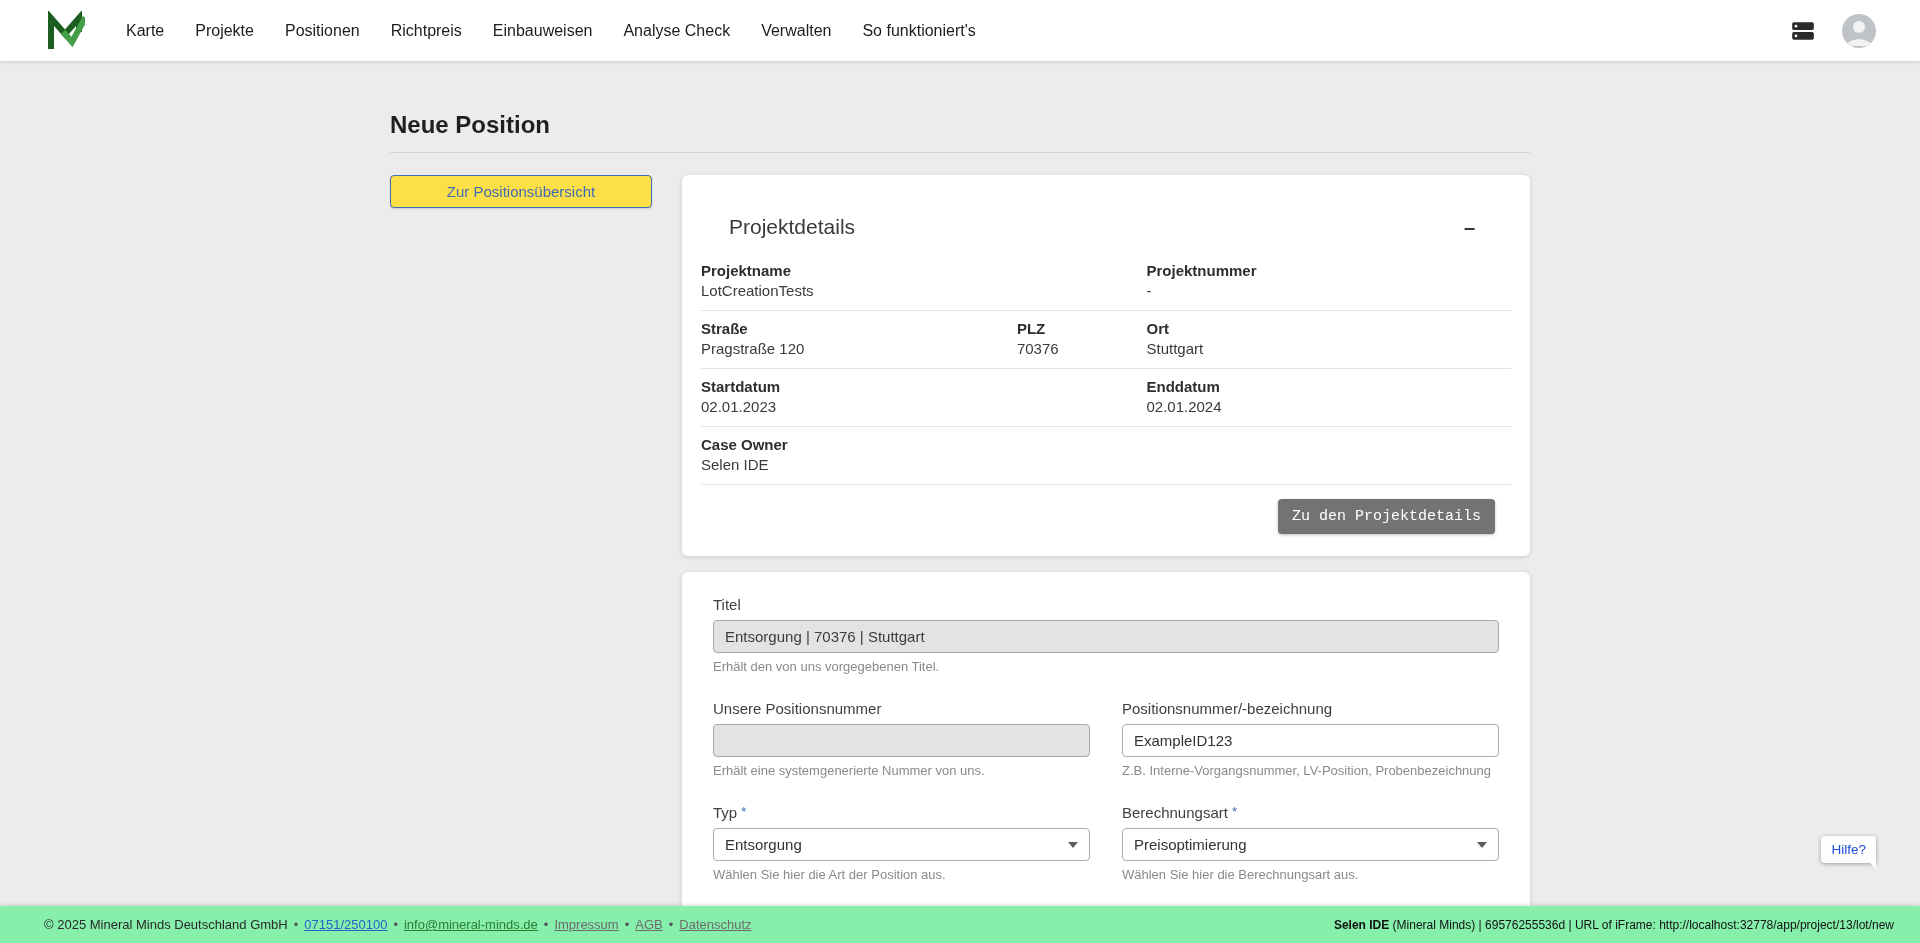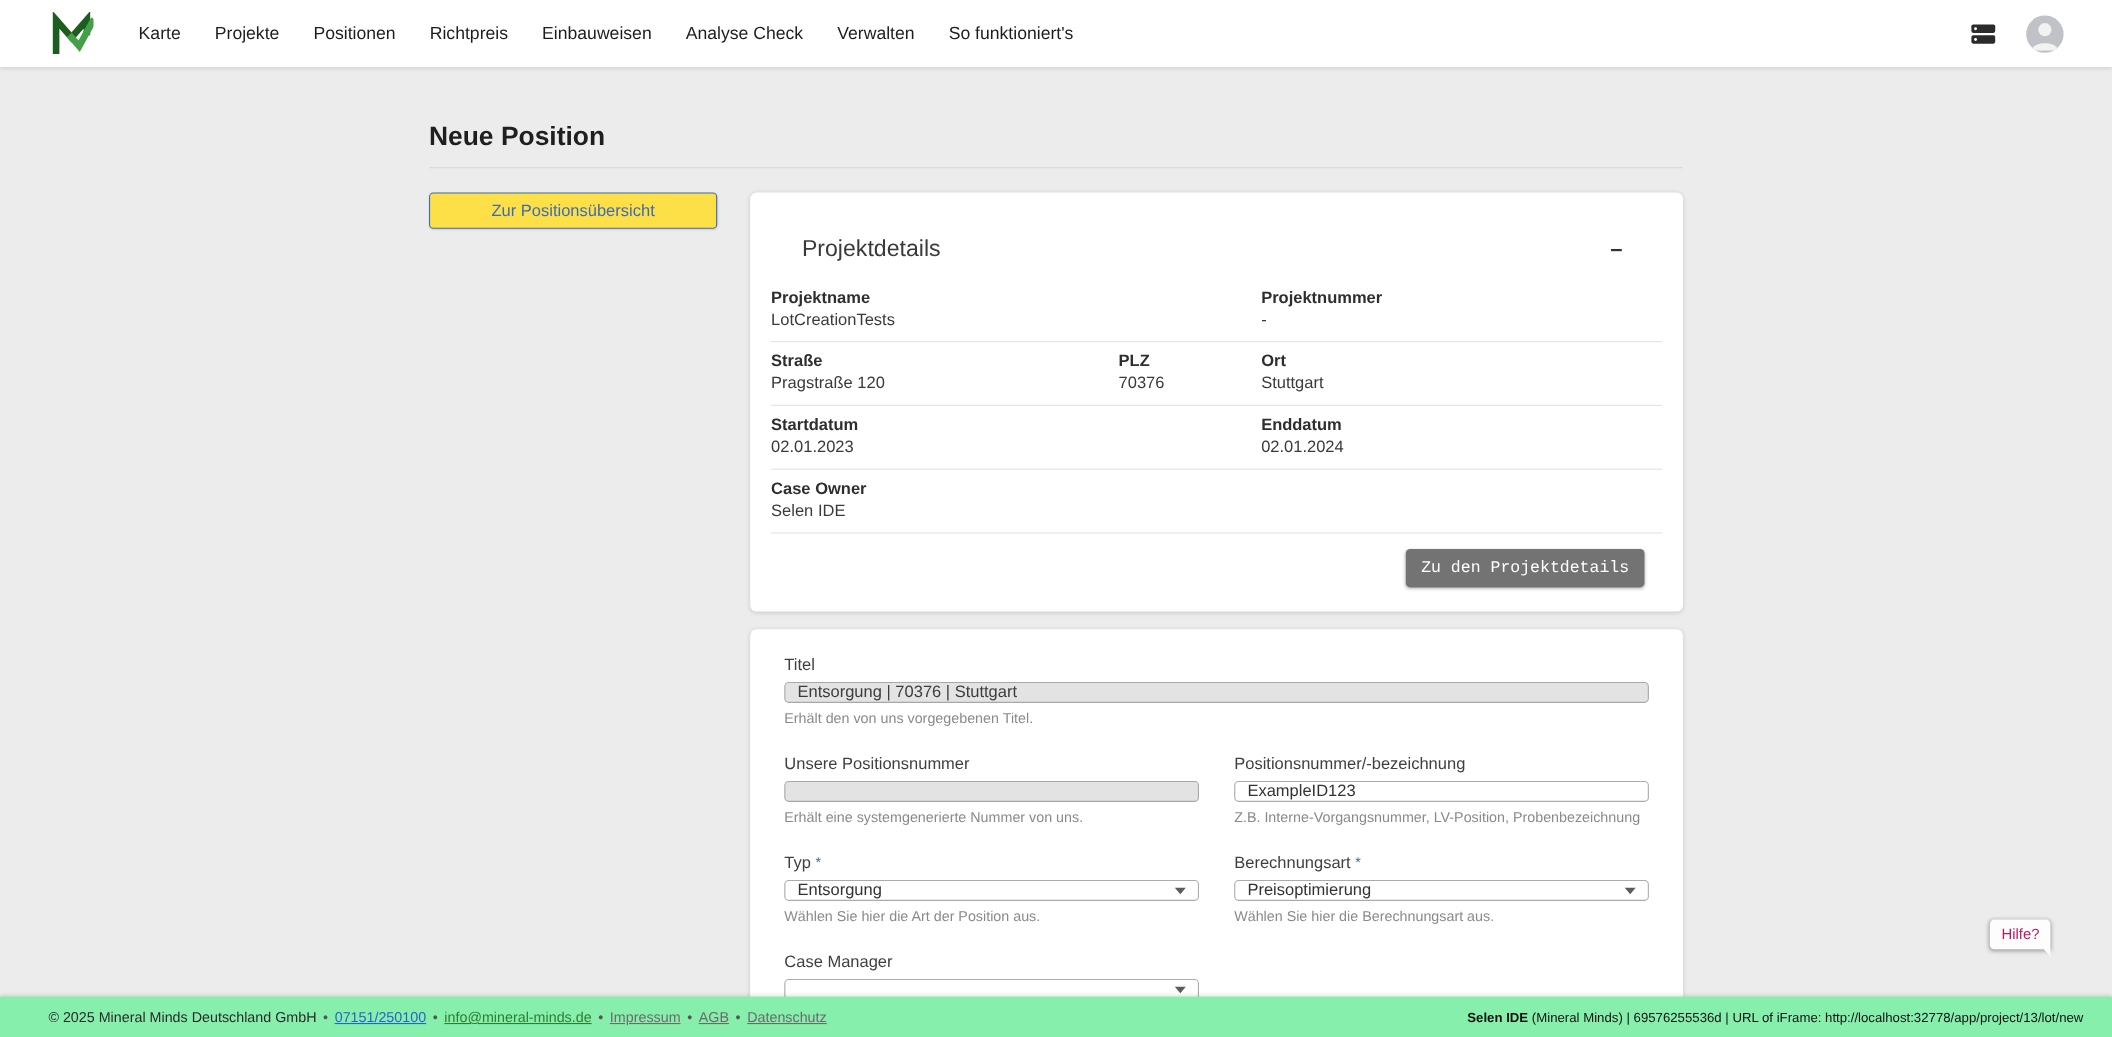--- a/index.html
+++ b/index.html
@@ -99,21 +99,21 @@
     box-shadow: 0 1px 3px rgba(0,0,0,0.25);
   }
 
   
   .form-card { margin-top: 16px; padding: 24px 31px 60px 31px; }
   .form-group label { display: block; font-size: 15px; color: #3f3f3f; }
   .req { color: #3e6cb5; font-size: 13px; vertical-align: top; }
   .text-input, .select-box {
     margin-top: 7px;
     width: 100%;
-    height: 19px;
+    height: 33px;
     border: 1px solid #ababab;
     border-radius: 4px;
     background: #ffffff;
     font-size: 15px;
     font-family: inherit;
     color: #333;
     padding: 0 11px;
   }
   .text-input:disabled { background: #e3e3e3; color: #3c3c3c; border-color: #a8a8a8; }
   .helper { margin-top: 6px; font-size: 13px; color: #8a8a8a; }
@@ -126,29 +126,29 @@
     width: 0; height: 0;
     border-left: 5px solid transparent;
     border-right: 5px solid transparent;
     border-top: 6px solid #5c5c5c;
     display: inline-block;
   }
 
   
   .help-btn {
     position: fixed;
-    right: 56px;
+    right: 44px;
     bottom: 80px;
     background: #fdfdfd;
     border: none;
     border-radius: 4px 4px 0 4px;
     box-shadow: 0 1px 4px rgba(0,0,0,0.35);
     font-size: 13.5px;
     font-family: inherit;
-    color: #be185d;
+    color: #1d4ed8;
     padding: 6px 10px;
     cursor: pointer;
     z-index: 20;
   }
   .help-btn::after {
     content: "";
     position: absolute;
     right: 0; bottom: -6px;
     border-left: 7px solid transparent;
     border-top: 7px solid #fdfdfd;

